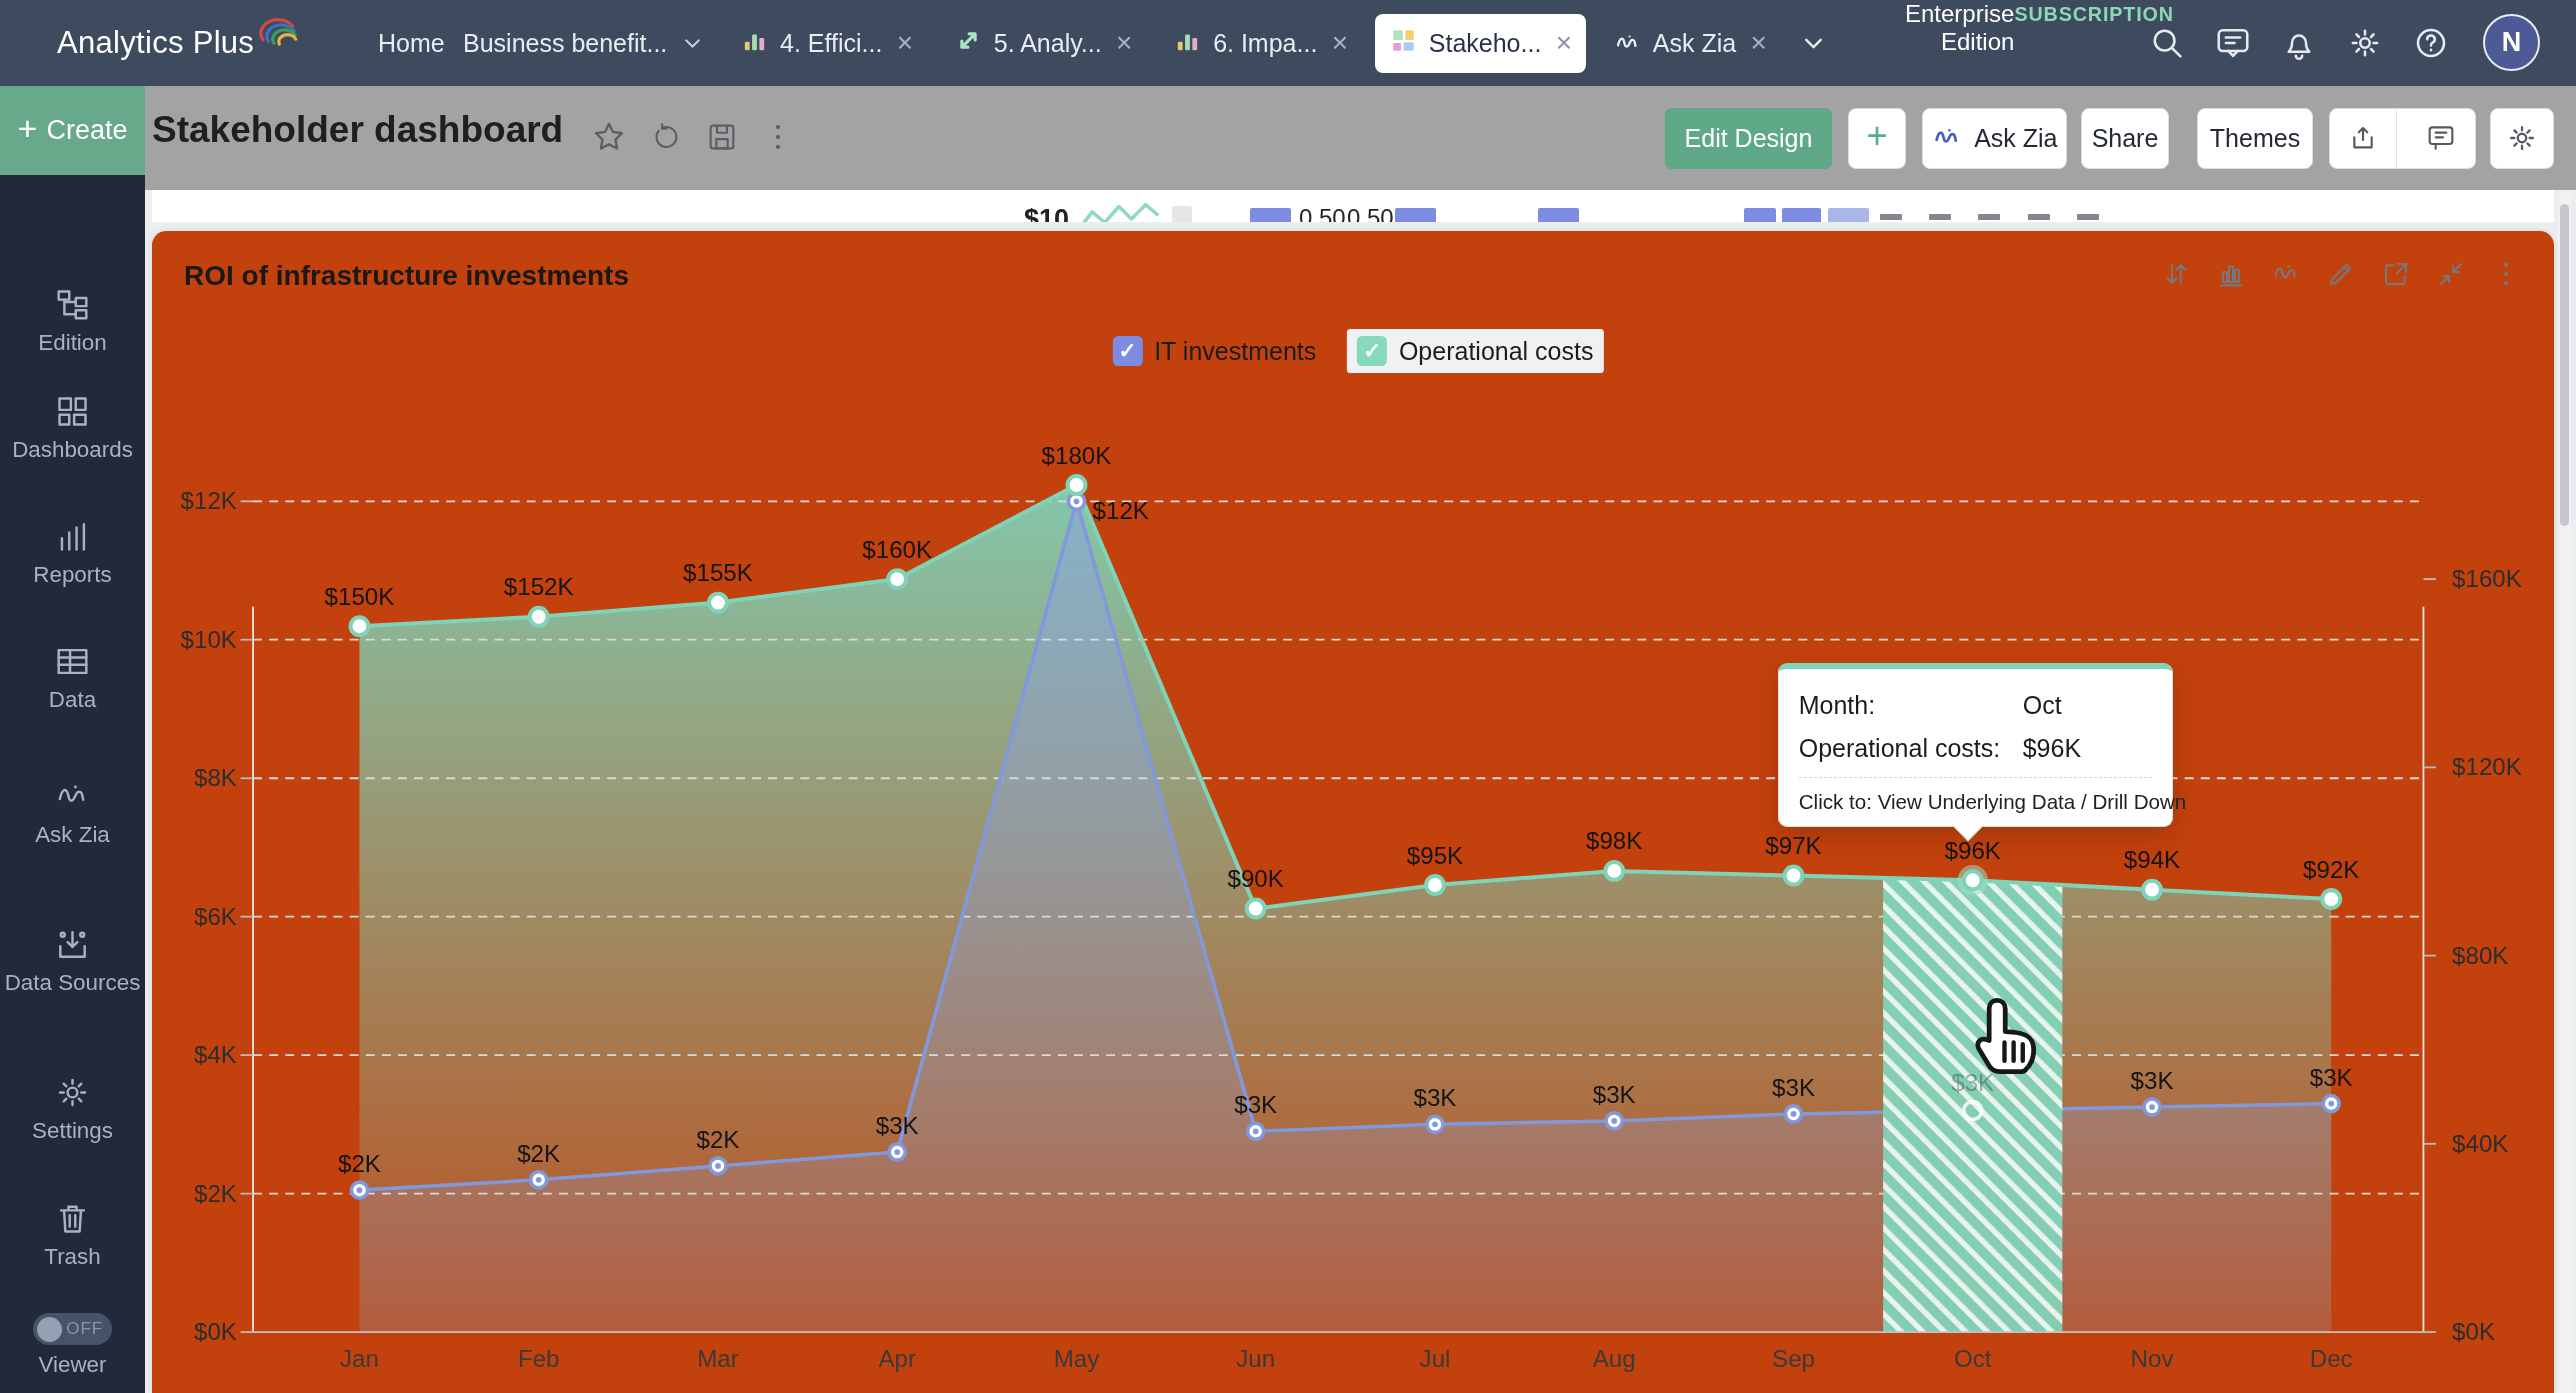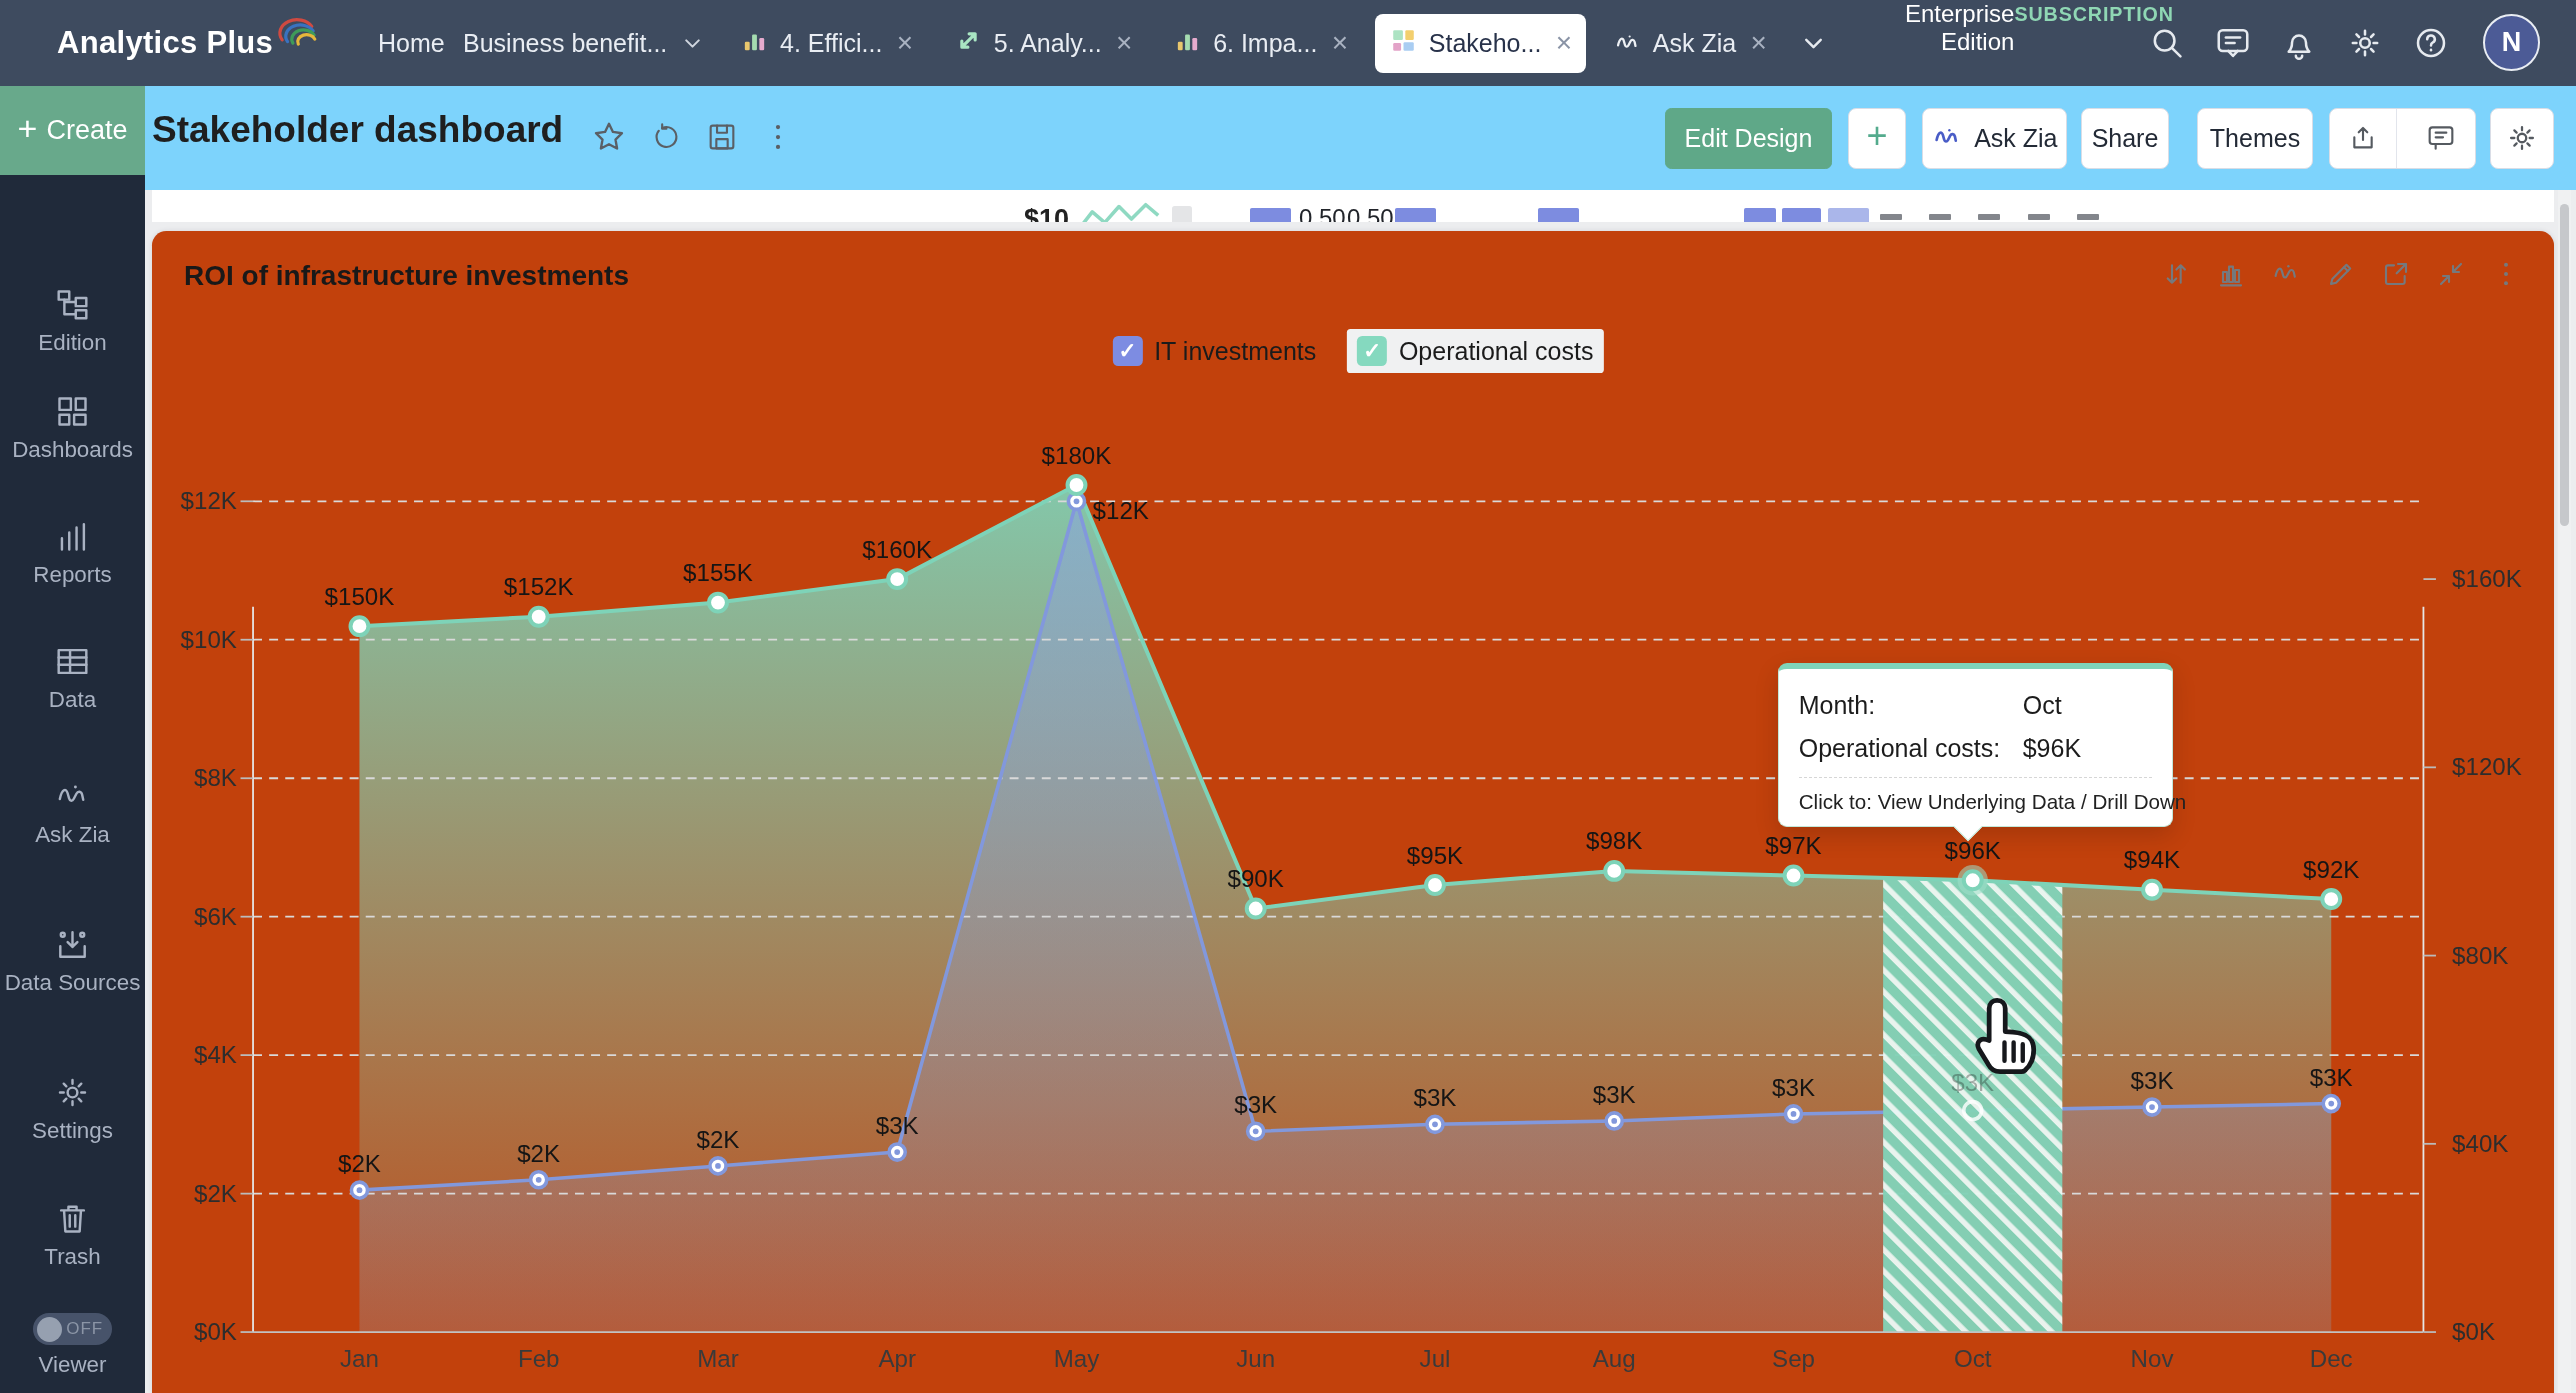--- a/index.html
+++ b/index.html
@@ -2,21 +2,21 @@
 <html style="font-size:14.3px"><head>
 <meta charset="utf-8">
 <style>
   *{margin:0;padding:0;box-sizing:border-box}
   html,body{width:2576px;height:1394px;overflow:hidden;background:#ecedef;
     font-family:"Liberation Sans",sans-serif;-webkit-font-smoothing:antialiased}
   .page{position:absolute;inset:0}
   
   .topbar{position:absolute;top:0;left:0;width:2576px;height:86px;background:#3e4b5f;z-index:10}
   .logo{position:absolute;left:57px;top:0;height:86px;display:flex;align-items:center}
-  .logo-text{font-size:31px;color:#fff;font-weight:700;letter-spacing:0.3px}
+  .logo-text{font-size:31px;color:#fff;font-weight:400;letter-spacing:0.3px}
   .swoosh{margin:-23px 0 0 1.8px}
   .topnav{position:absolute;top:0;height:86px;display:flex;align-items:center;color:#e9edf3;font-size:25px;cursor:default}
   .nav-home{left:378px}
   .nav-ws{left:463px;gap:12.5px}
   .tab-strip{position:absolute;left:726px;top:0;height:86px;display:flex;align-items:center;gap:12.5px}
   .tab{height:59px;padding:0 14.3px;border-radius:8px;display:flex;align-items:center;gap:10.7px;
        font-size:25px;color:#e9edf3;white-space:nowrap}
   .tab.active{background:#fff;color:#28324a}
   .tab-close{font-size:28px;color:#a9b2c1;margin-left:3.6px;line-height:1}
   .tab.active .tab-close{color:#8a94a6}
@@ -24,21 +24,21 @@
   .edition{position:absolute;left:1905px;top:0;height:86px;width:222px;display:flex;flex-direction:row;
            text-align:right}
   .edition .l1{color:#fff;font-size:24px}
   .edition .l2{color:#8fd7b4;font-size:19.7px;font-weight:700;letter-spacing:0.9px;margin-top:2.7px}
   .topbar-icons{position:absolute;left:2148px;top:0;height:86px;display:flex;align-items:center;gap:28px}
   .tb-ic{display:flex;align-items:center;justify-content:center}
   .avatar{position:absolute;left:2483px;top:14.3px;width:57px;height:57px;border-radius:50%;
           background:#4c5b96;border:2.7px solid #e9edf3;color:#fff;font-size:27px;font-weight:700;
           display:flex;align-items:center;justify-content:center}
   
-  .header{position:absolute;left:0;top:86px;width:2576px;height:104px;background:#7dd3fc;z-index:5}
+  .header{position:absolute;left:0;top:86px;width:2576px;height:104px;background:#a3a3a3;z-index:5}
   .page-title{position:absolute;left:152px;top:23px;font-size:37px;font-weight:700;color:#1f1f1f}
   .title-icons{position:absolute;left:590px;top:32px;display:flex;align-items:center;gap:21.5px}
   .btn{position:absolute;top:21.5px;height:61px;background:#fff;border:1.8px solid #d9dde6;border-radius:8px;
        display:flex;align-items:center;justify-content:center;font-size:25px;color:#232a36;gap:10.7px}
   .btn.green{background:#5fa888;border-color:#5fa888;color:#fff;border-radius:6.3px}
   .btn .plus-glyph{font-size:36px;color:#54ab8d;font-weight:400;margin-top:-3.6px}
   .btn-group{padding:0}
   .btn-group .half{width:50%;height:100%;display:flex;align-items:center;justify-content:center}
   .btn-group .half:first-child{border-right:1.8px solid #e2e5ec}
   

